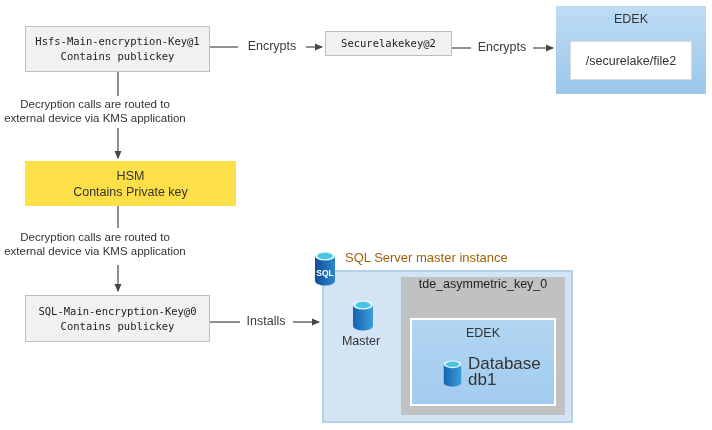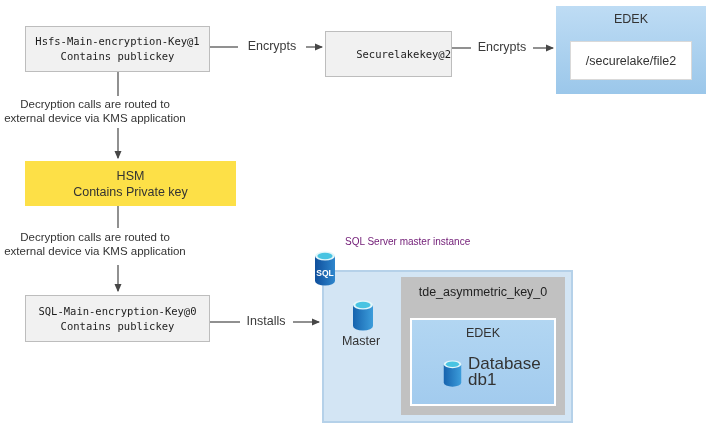--- a/index.html
+++ b/index.html
@@ -41,26 +41,26 @@
     font-size:11.5px;line-height:14px;color:#333;z-index:2;
   }
   
   .hlabel{position:absolute;text-align:center;font-size:12.5px;color:#3a3a3a;z-index:2;}
 
   
   .sql-container{
     position:absolute;left:322px;top:270px;width:251px;height:153px;
     background:#d3e5f4;border:2px solid #b5d1e9;box-sizing:border-box;z-index:2;
   }
-  .instance-title{position:absolute;left:345px;top:236px;font-size:10px;color:#701a75;z-index:3;white-space:nowrap;}
+  .instance-title{position:absolute;left:345px;top:250px;font-size:13px;color:#a16207;z-index:3;white-space:nowrap;}
   .master-label{position:absolute;left:9px;top:62px;width:56px;text-align:center;font-size:12.5px;color:#333;}
   .tde-box{
     position:absolute;left:77px;top:5px;width:164px;height:138px;background:#c1c1c1;
   }
-  .tde-title{padding-top:8px;text-align:center;font-size:12.5px;color:#222;}
+  .tde-title{padding-top:0;text-align:center;font-size:12.5px;color:#222;}
   .edek-inner-box{
     position:absolute;left:9px;top:41px;width:146px;height:88px;
     background:linear-gradient(#b2d6f2,#a2cbee);border:2px solid #ffffff;box-sizing:border-box;
   }
   .edek-inner-title{padding-top:6px;text-align:center;font-size:12.5px;color:#333;}
   .db-text{position:absolute;left:56px;top:36px;font-size:17px;line-height:16px;color:#333;}
   .icon-abs{position:absolute;z-index:3;}
 </style>
 </head>
 <body>
@@ -85,21 +85,21 @@
     <line x1="293" y1="322" x2="319" y2="322" marker-end="url(#arr)"></line>
   </svg>
 
   <div class="key-box" style="top:26px;height:46px;">
     <div>Hsfs-Main-encryption-Key@1</div>
     <div>Contains publickey</div>
   </div>
 
   <div class="hlabel" style="left:240px;top:39px;width:64px;">Encrypts</div>
 
-  <div class="key-box" style="left:325px;top:31px;width:127px;height:46px;align-items:flex-end;">
+  <div class="key-box" style="left:325px;top:31px;width:127px;height:25px;">
     <div>Securelakekey@2</div>
   </div>
 
   <div class="hlabel" style="left:472px;top:40px;width:60px;">Encrypts</div>
 
   <div class="edek-file-box">
     <div class="edek-file-title">EDEK</div>
     <div class="edek-file-inner">
       <span>/securelake/file2</span>
     </div>

